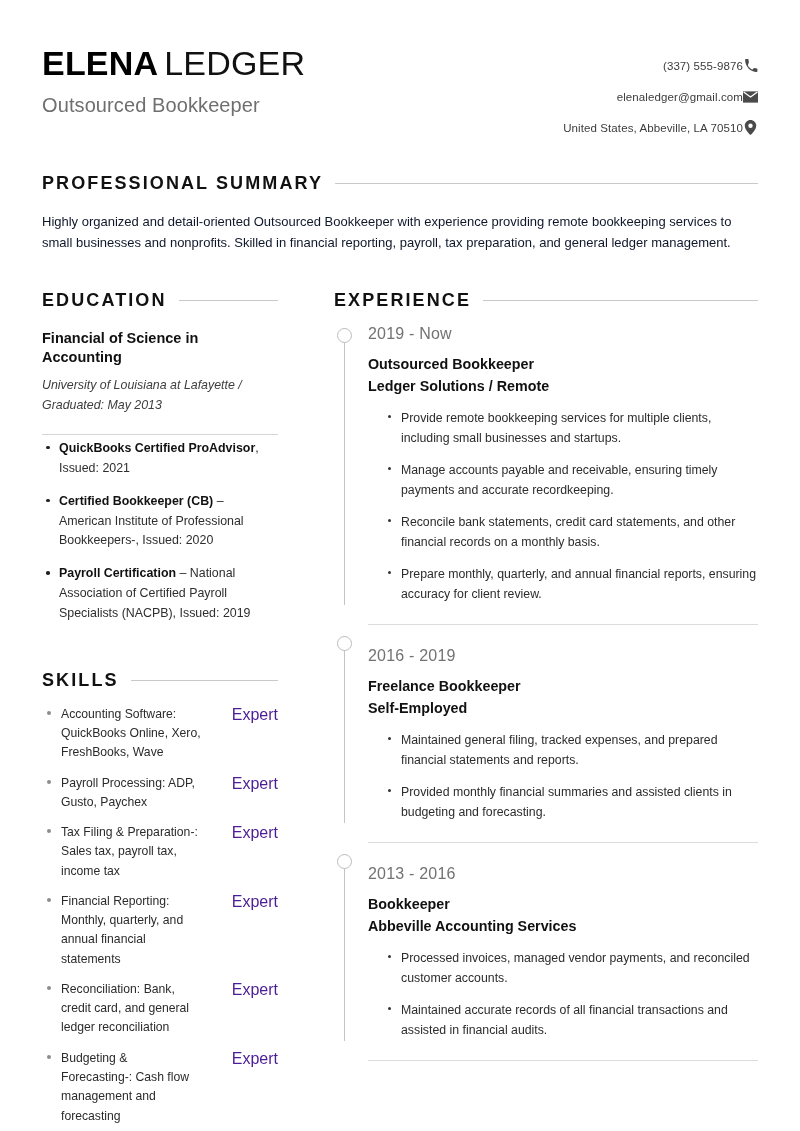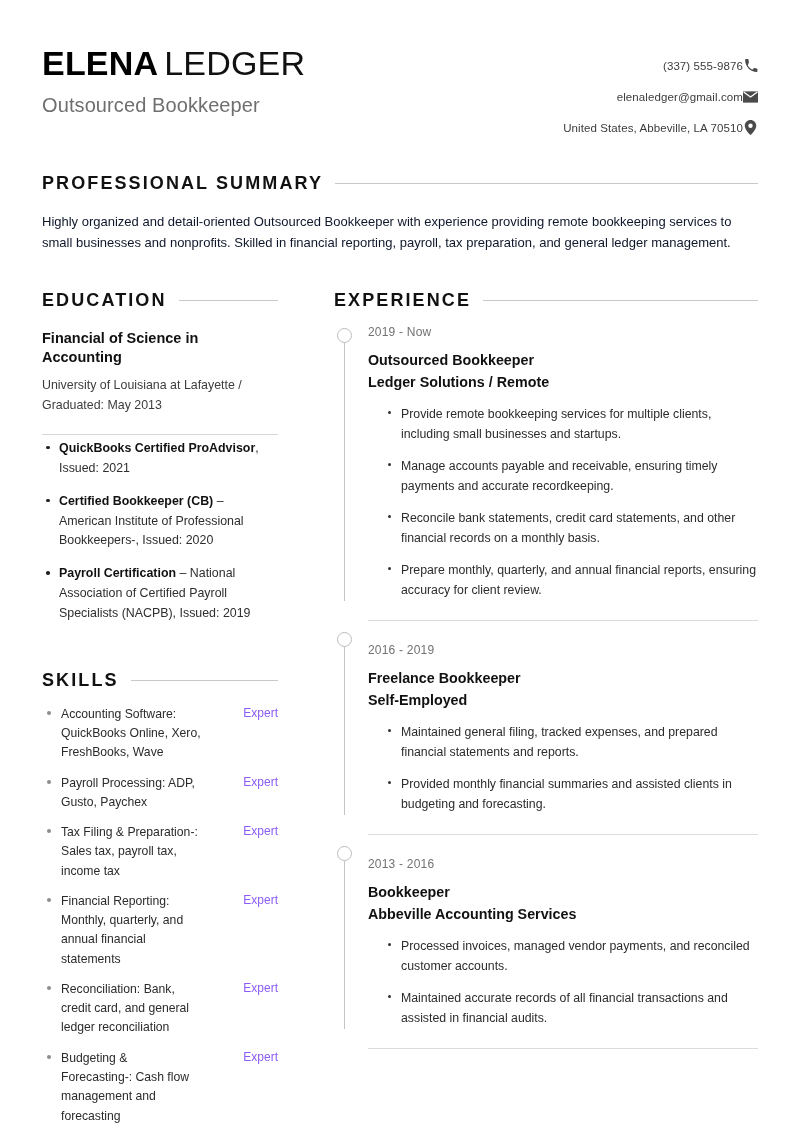--- a/index.html
+++ b/index.html
@@ -36,45 +36,45 @@
   .summary-body { margin-top: 17px; font-size: 13px; line-height: 1.62; color: #0f172a; }
 
   
   .cols { display: flex; margin-top: 37px; align-items: flex-start; }
   .left { width: 236px; flex: 0 0 236px; }
   .gap { width: 56px; flex: 0 0 56px; }
   .right { flex: 1; min-width: 0; }
 
   
   .edu-degree { font-size: 14.5px; font-weight: 700; color: #111; margin-top: 18px; line-height: 1.3; }
-  .edu-meta { font-size: 12.4px; color: #3d3d3d; line-height: 1.62; margin-top: 8px; }
+  .edu-meta { font-size: 12.4px; color: #3d3d3d; line-height: 1.62; margin-top: 8px; font-style: italic; }
   .thin-divider { height: 1px; background: #d6d6d6; margin: 19px 0 0 0; }
 
   ul.cert-list { list-style: none; margin-top: 4px; }
   ul.cert-list li { position: relative; padding-left: 17px; font-size: 12.4px; line-height: 1.6; color: #2e2e2e; margin-bottom: 13px; }
   ul.cert-list li:last-child { margin-bottom: 0; }
   ul.cert-list li::before { content: ""; position: absolute; left: 4px; top: 7px; width: 3.5px; height: 3.5px; border-radius: 50%; background: #222; }
   ul.cert-list li b { font-weight: 700; color: #111; }
 
   
   .skills-wrap { margin-top: 46px; }
   ul.skill-list { list-style: none; margin-top: 14px; }
   ul.skill-list li { position: relative; padding-left: 19px; display: flex; justify-content: space-between; align-items: flex-start; gap: 8px; margin-bottom: 11px; }
   ul.skill-list li:last-child { margin-bottom: 0; }
   ul.skill-list li::before { content: ""; position: absolute; left: 5px; top: 6px; width: 4px; height: 4px; border-radius: 50%; background: #8d8d8d; }
   .skill-name { font-size: 12.2px; line-height: 1.58; color: #2b2b2b; max-width: 140px; }
-  .skill-level { font-size: 12px; color: #8b5cf6; white-space: nowrap; padding-top: 1px; }
+  .skill-level { font-size: 16px; color: #4c1d95; white-space: nowrap; padding-top: 1px; }
 
   
   .exp-list { position: relative; margin-top: 6px; }
   .exp-item { position: relative; padding-left: 34px; }
   .exp-item .marker { position: absolute; left: 3px; top: 11px; width: 15px; height: 15px; border: 1.3px solid #bdbdbd; border-radius: 50%; background: #fff; z-index: 2; }
   .exp-item .stem { position: absolute; left: 10px; top: 11px; bottom: -1px; width: 1.3px; background: #c4c4c4; z-index: 1; }
   .exp-item:last-child .stem { bottom: 0; }
-  .exp-dates { font-size: 12px; color: #727272; padding-top: 8px; letter-spacing: .2px; }
+  .exp-dates { font-size: 16px; color: #727272; padding-top: 8px; letter-spacing: .2px; }
   .exp-role { font-size: 14.3px; font-weight: 700; color: #111; margin-top: 12px; line-height: 1.32; }
   .exp-company { font-size: 14.3px; font-weight: 700; color: #111; margin-top: 3px; line-height: 1.32; }
   ul.exp-bullets { list-style: none; margin-top: 12px; padding-left: 20px; }
   ul.exp-bullets li { position: relative; padding-left: 13px; font-size: 12.3px; line-height: 1.63; color: #2c2c2c; margin-bottom: 12px; }
   ul.exp-bullets li:last-child { margin-bottom: 0; }
   ul.exp-bullets li::before { content: ""; position: absolute; left: 0; top: 7px; width: 3.2px; height: 3.2px; border-radius: 50%; background: #333; }
   .exp-rule { height: 1px; background: #dcdcdc; margin: 20px 0 0 34px; }
   .exp-item.spaced { padding-top: 14px; }
 </style>
 </head>

